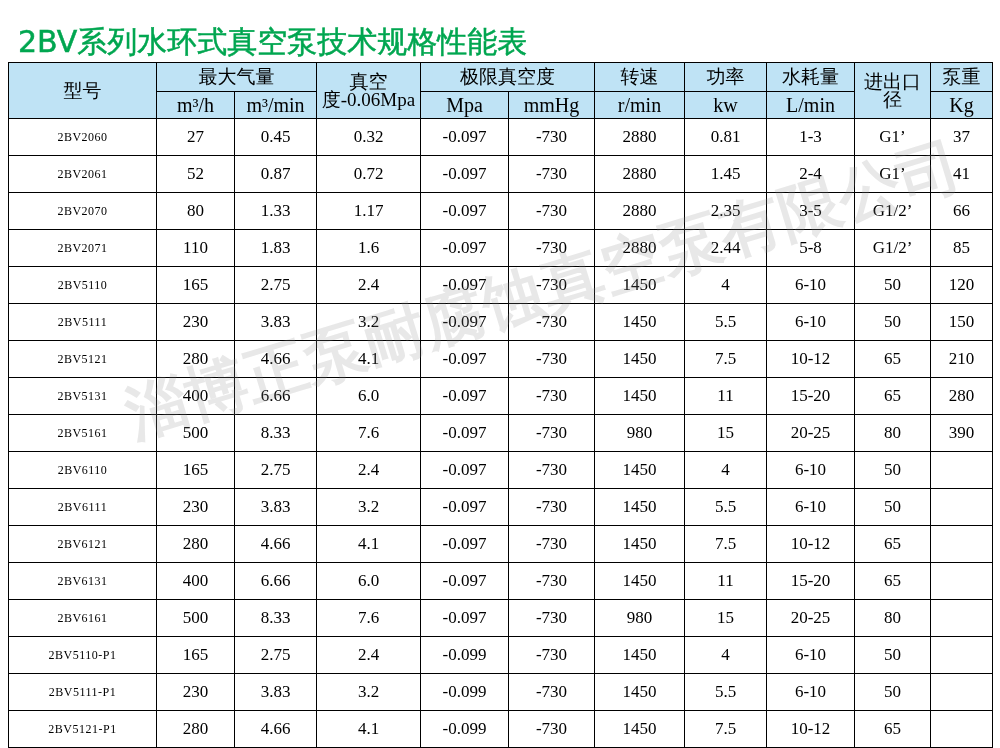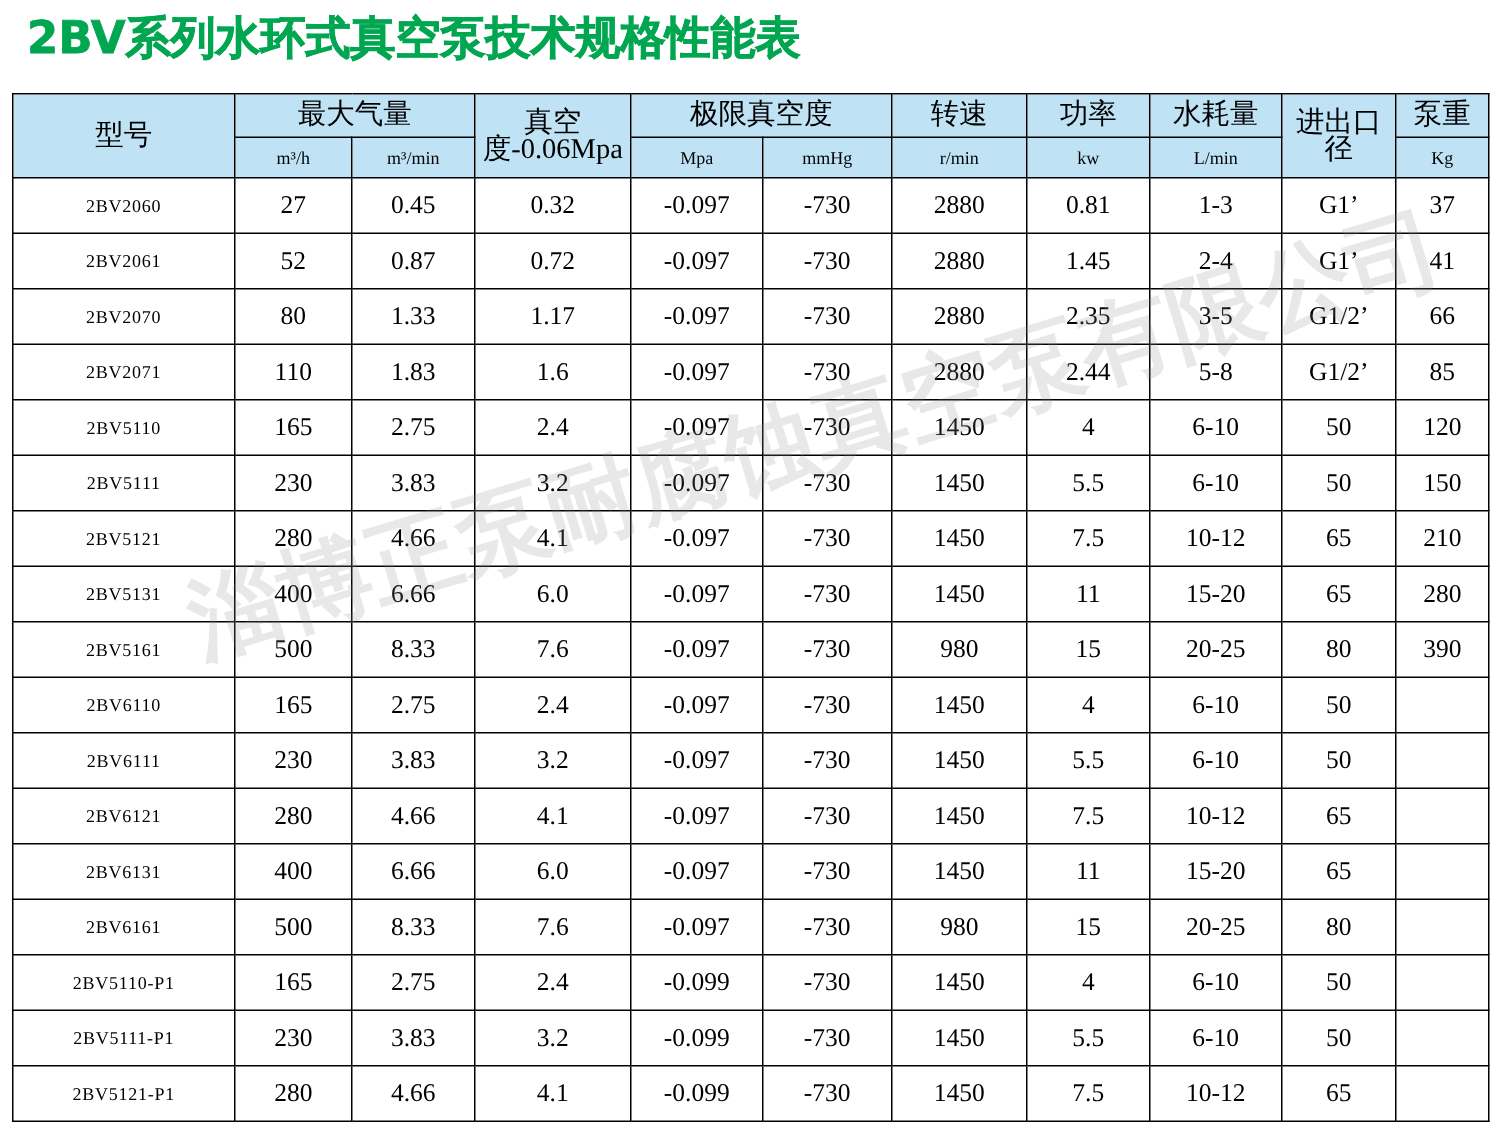--- a/index.html
+++ b/index.html
@@ -27,23 +27,23 @@
     right: 0;
     width: 150px;
     height: 60px;
     overflow: hidden;
     pointer-events: none;
   }
 
   .title {
     position: absolute;
     left: 18px;
-    top: 8px;
+    top: 24px;
     font-family: "DejaVu Sans", "Liberation Sans", sans-serif;
-    font-weight: bold;
+    font-weight: normal;
     font-size: 30px;
     line-height: 36px;
     color: #00a650;
     -webkit-text-stroke: 0.5px #00a650;
     letter-spacing: 0px;
     white-space: nowrap;
   }
 
   .watermark {
     position: absolute;
@@ -89,21 +89,21 @@
   table.spec thead th {
     background: #bfe3f5;
     font-weight: normal;
   }
   table.spec thead tr.hdr-top th {
     height: 28px;
     font-size: 19px;
   }
   table.spec thead tr.hdr-sub th {
     height: 26px;
-    font-size: 12px;
+    font-size: 20px;
   }
   table.spec thead th.tall {
     font-size: 19px;
   }
   table.spec tbody td.model {
     font-size: 12px;
     letter-spacing: 0.5px;
   }
 </style>
 </head>

